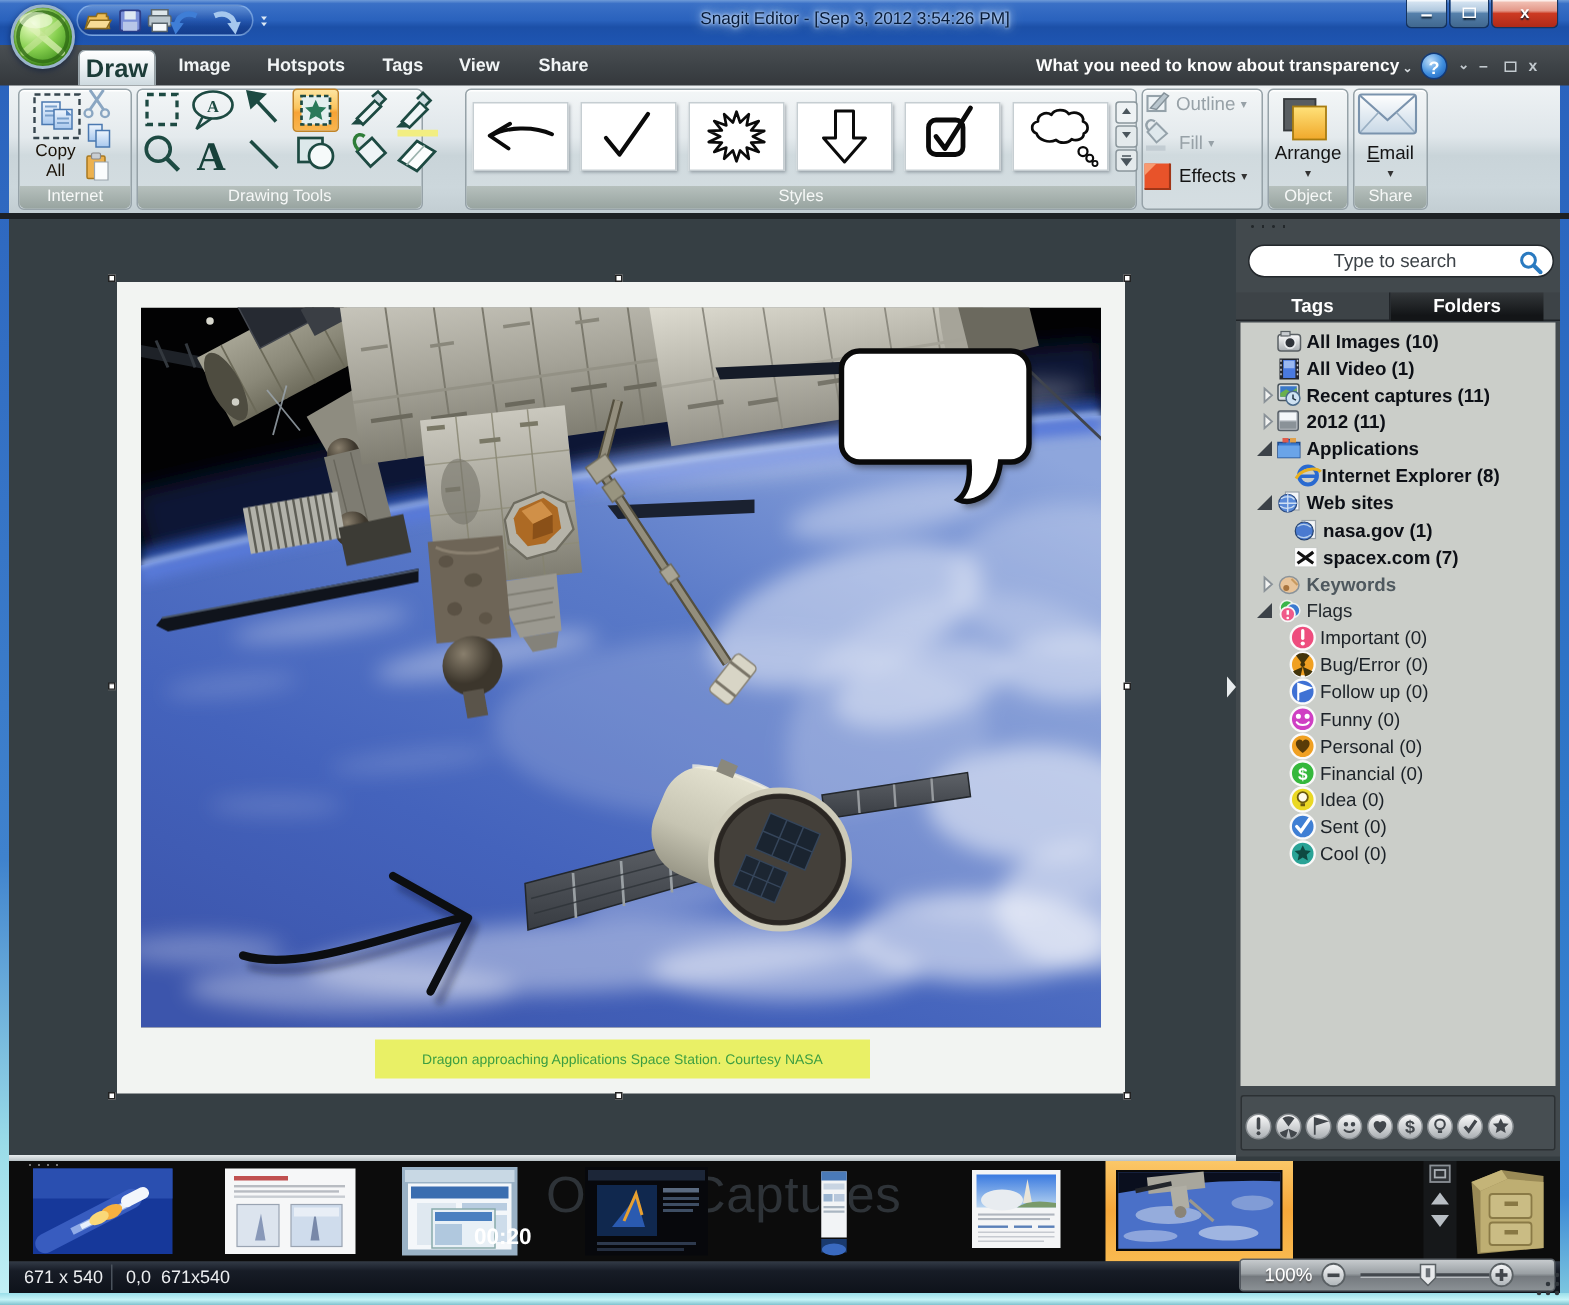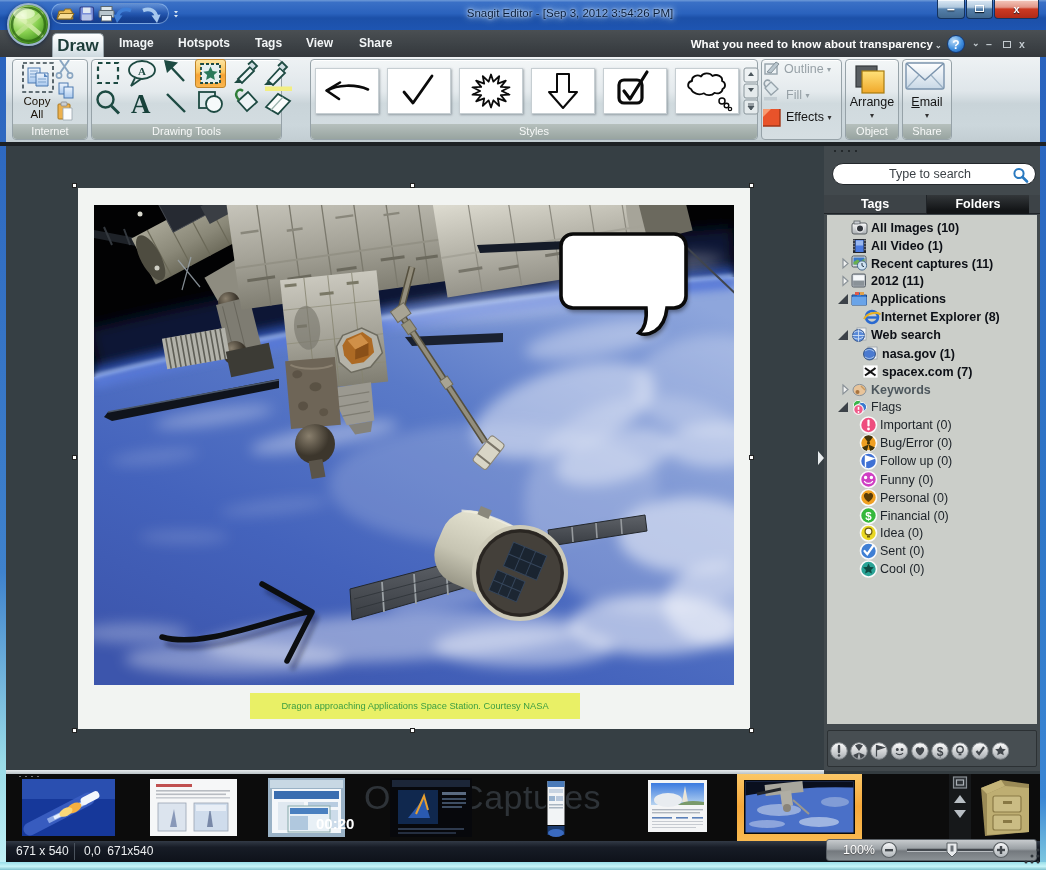--- a/index.html
+++ b/index.html
@@ -616,21 +616,21 @@
           <path d="M41.5,348.5 l1.6,3.4 3.8,0.4 -2.8,2.6 0.8,3.7 -3.4,-1.9 -3.4,1.9 0.8,-3.7 -2.8,-2.6 3.8,-0.4 Z" fill="#0e4a42"></path>
         </g>
       </svg>
       <div id="treelabels">
         <div class="trow b" style="top:6px;">All Images (10)</div>
         <div class="trow b" style="top:24px;">All Video (1)</div>
         <div class="trow b" style="top:41.5px;">Recent captures (11)</div>
         <div class="trow b" style="top:59px;">2012 (11)</div>
         <div class="trow b" style="top:77px;">Applications</div>
         <div class="trow b" style="left:54px;top:95px;">Internet Explorer (8)</div>
-        <div class="trow b" style="top:113px;">Web search</div>
+        <div class="trow b" style="top:113px;">Web sites</div>
         <div class="trow b" style="left:55px;top:131.5px;">nasa.gov (1)</div>
         <div class="trow b" style="left:55px;top:149.5px;">spacex.com (7)</div>
         <div class="trow" style="top:167.5px;color:#4e585e;font-weight:bold;">Keywords</div>
         <div class="trow" style="top:185px;color:#23292e;">Flags</div>
         <div class="trow c" style="top:203px;">Important (0)</div>
         <div class="trow c" style="top:221px;">Bug/Error (0)</div>
         <div class="trow c" style="top:239px;">Follow up (0)</div>
         <div class="trow c" style="top:257.5px;">Funny (0)</div>
         <div class="trow c" style="top:275.5px;">Personal (0)</div>
         <div class="trow c" style="top:293.5px;">Financial (0)</div>

